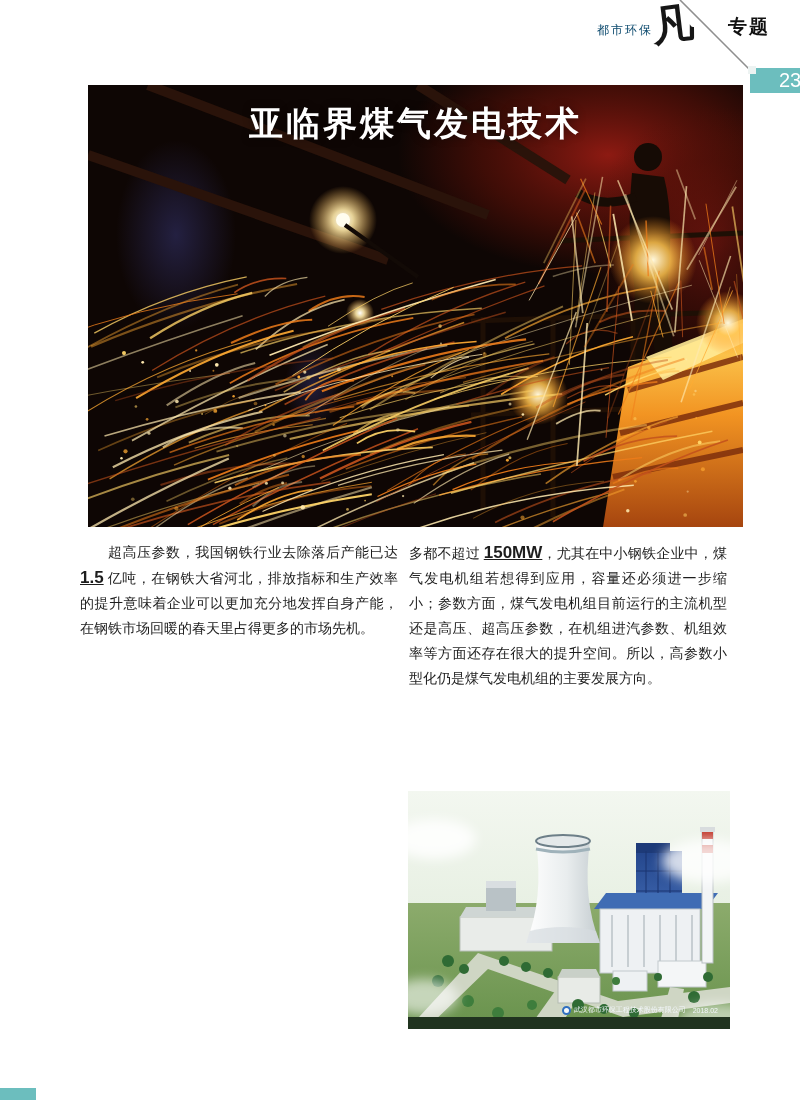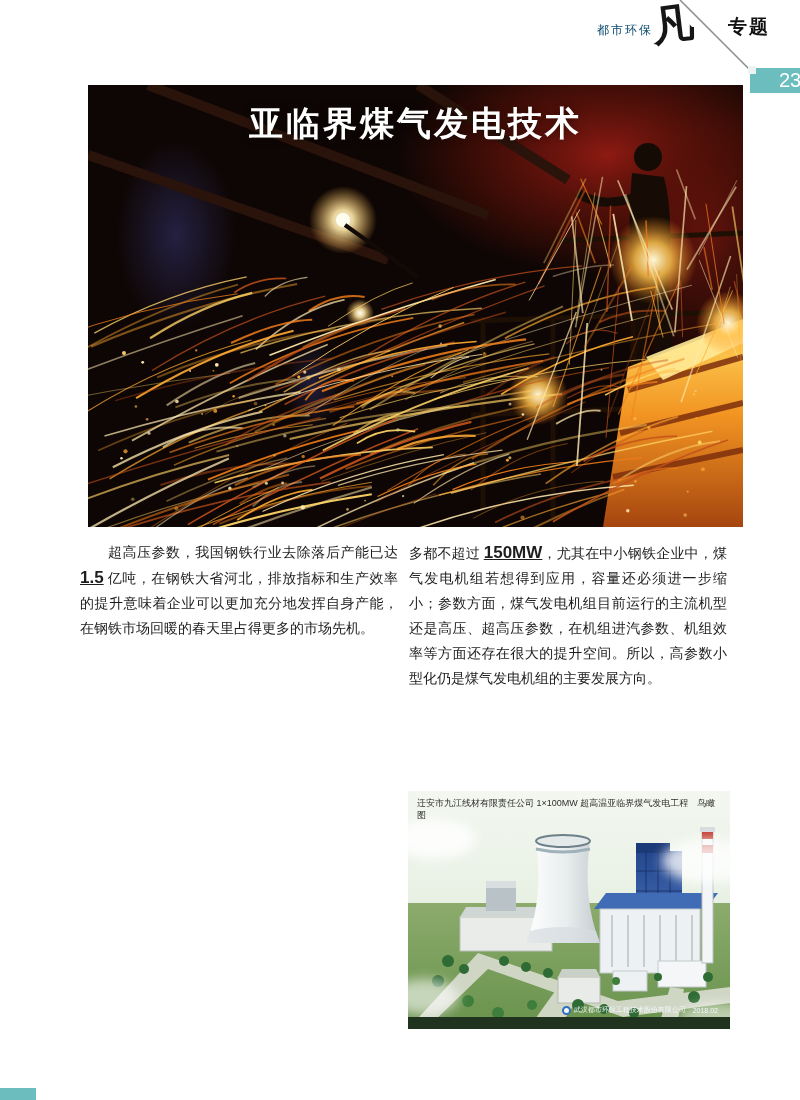--- a/index.html
+++ b/index.html
@@ -488,21 +488,20 @@
           <circle cx="208" cy="190" r="4" fill="#3e7d3c"></circle>
       </g>
       <g fill="#ffffff" filter="url(#soft)">
         <ellipse cx="26" cy="48" rx="42" ry="20" opacity=".85"></ellipse>
         <ellipse cx="300" cy="70" rx="46" ry="22" opacity=".8"></ellipse>
         <ellipse cx="16" cy="206" rx="34" ry="18" opacity=".6"></ellipse>
         <ellipse cx="310" cy="228" rx="40" ry="16" opacity=".55"></ellipse>
       </g>
       <rect y="226" width="322" height="12" fill="#20331f"></rect>
     </svg>
-    <div class="plant-caption">迁安市九江线材有限责任公司 1×100MW 超高温亚临界煤气发电工程　鸟瞰图</div>
     <div class="plant-mark">
       <span class="mark-logo"></span>
       <span>武汉都市环保工程技术股份有限公司</span>
       <span class="mark-date">2018.02</span>
     </div>
   </figure>
 
   <div class="corner-bar" style="background: rgb(108, 190, 190);"></div>
 </div>
 

